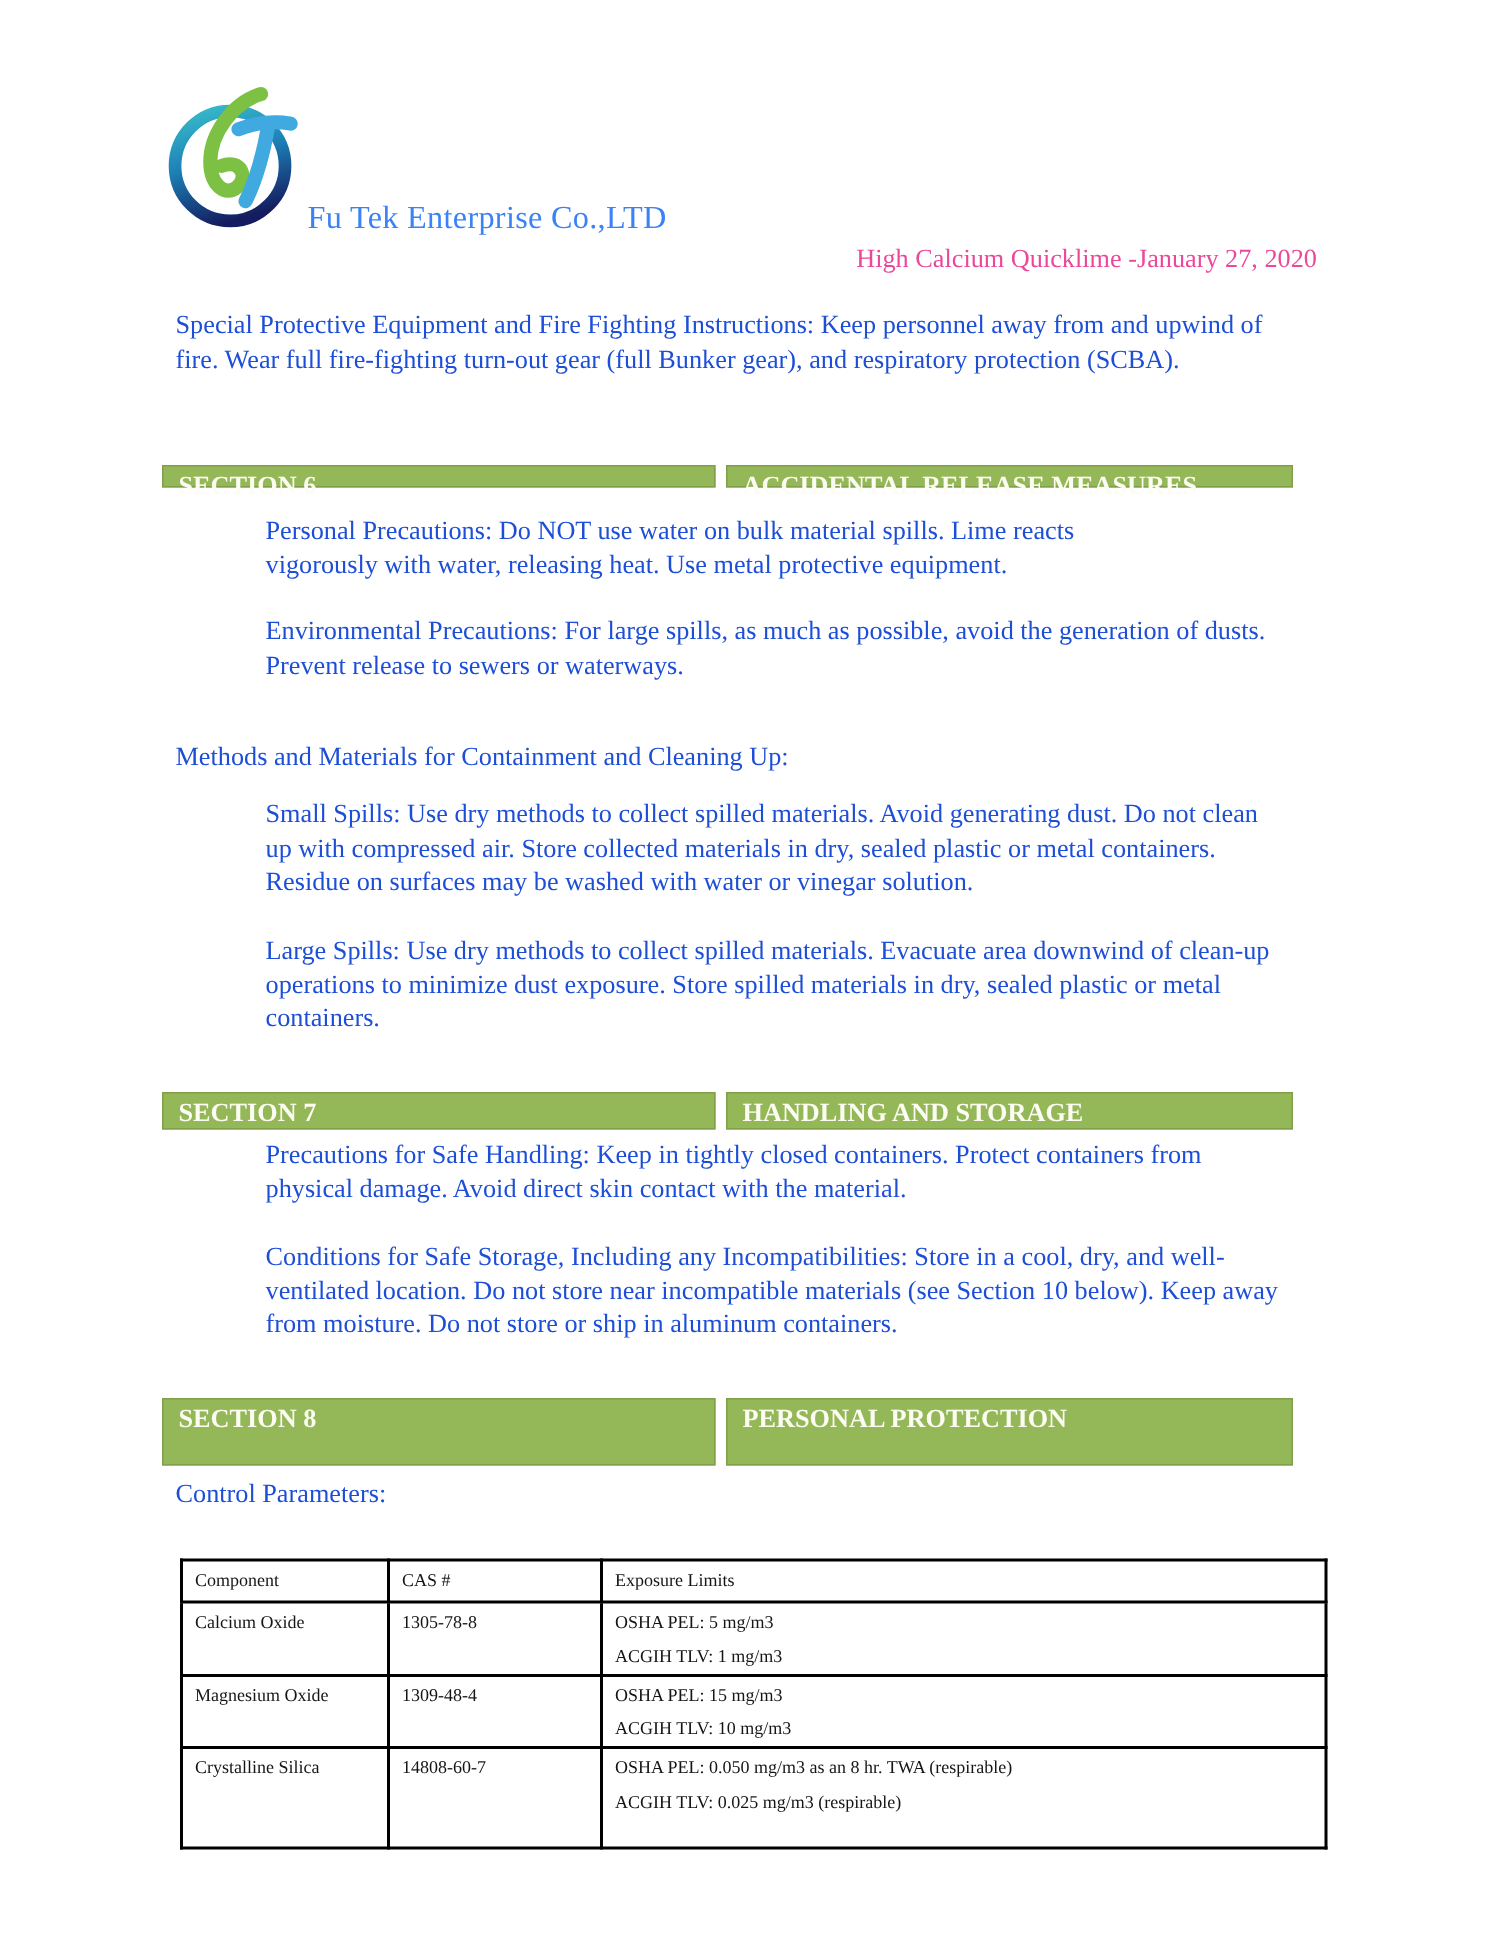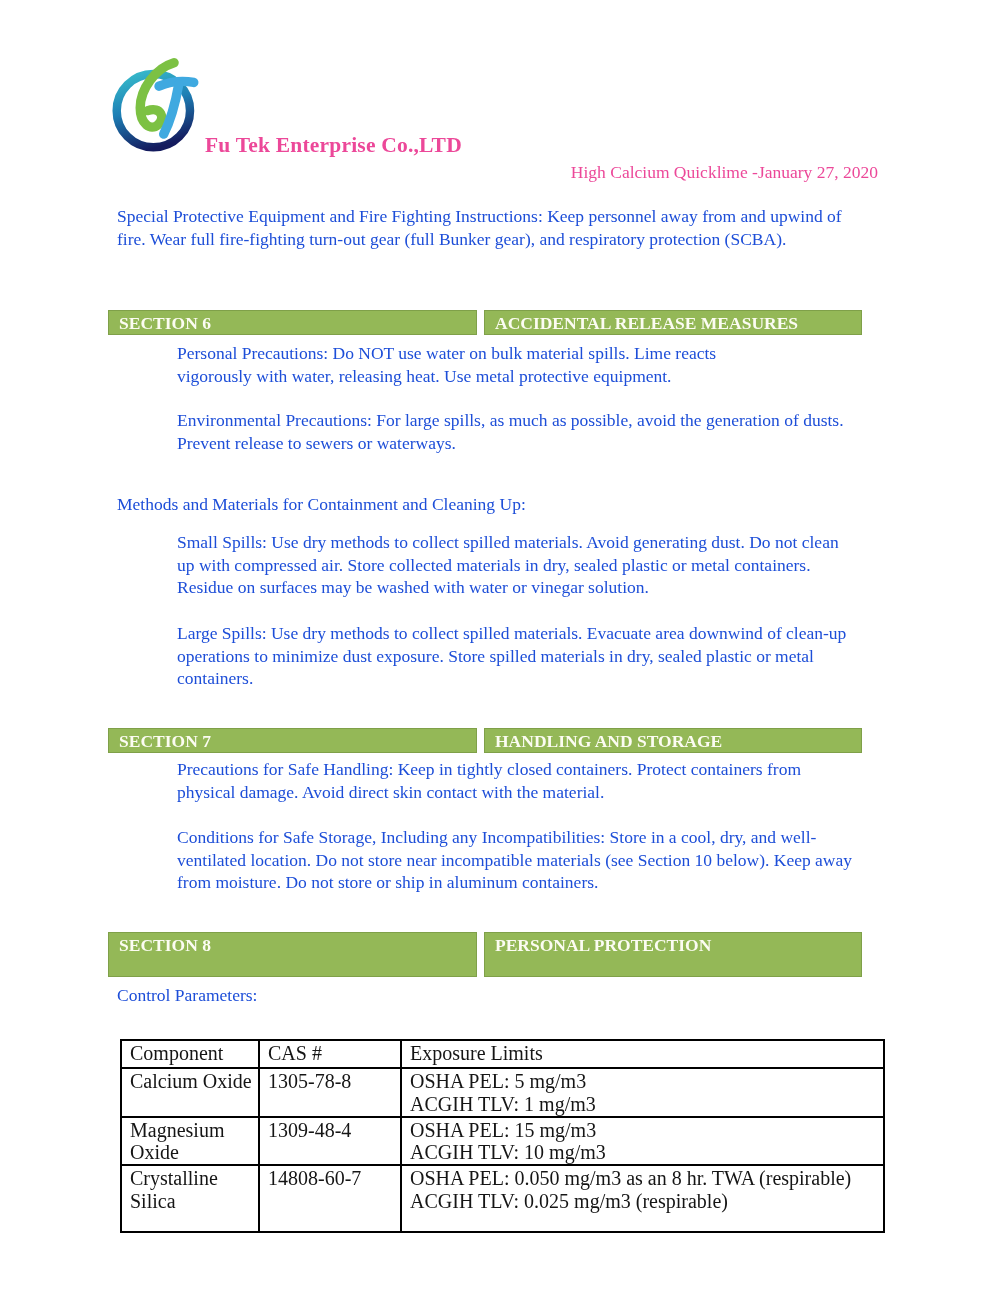--- a/index.html
+++ b/index.html
@@ -13,22 +13,22 @@
     overflow: hidden;
   }
   .abs { position: absolute; }
   .body-text {
     font-size: 17.5px;
     line-height: 22.6px;
     color: #1d4ed8;
   }
   .company-name {
     font-size: 21.5px;
-    font-weight: bold;
-    color: #ec4899;
+    font-weight: normal;
+    color: #3b82f6;
     letter-spacing: 0.2px;
   }
   .doc-title {
     font-size: 17.5px;
     color: #ec4899;
     text-align: right;
   }
   .section-bar {
     position: absolute;
     left: 108px;
@@ -51,21 +51,21 @@
   table.limits {
     position: absolute;
     left: 120px;
     top: 1039px;
     width: 763px;
     border-collapse: collapse;
     table-layout: fixed;
   }
   table.limits th, table.limits td {
     border: 2px solid #000;
-    font-size: 20px;
+    font-size: 12px;
     line-height: 22.8px;
     font-weight: normal;
     text-align: left;
     vertical-align: top;
     padding: 1px 6px 0 8px;
     overflow: hidden;
   }
   .col-component { width: 138px; }
   .col-cas       { width: 142px; }
   .col-limits    { width: 483px; }
@@ -96,21 +96,21 @@
     <path d="M71 29 C 68 46, 63 66, 55 82" fill="none" stroke="#3fa9e0" stroke-width="10" stroke-linecap="round"></path>
   </g>
 </svg>
 
 <div class="abs company-name" style="left:205px; top:133px;">Fu Tek Enterprise Co.,LTD</div>
 
 <div class="abs doc-title" style="right:122px; top:162px;">High Calcium Quicklime -January 27, 2020</div>
 
 <div class="abs body-text" style="left:117px; top:205px; width:745px;">Special Protective Equipment and Fire Fighting Instructions: Keep personnel away from and upwind of fire. Wear full fire-fighting turn-out gear (full Bunker gear), and respiratory protection (SCBA).</div>
 
-<div class="section-bar" style="top:310px; height:25px;">
+<div class="section-bar" style="top:310px; height:15px;">
   <div class="bar-cell bar-left bar-1line">SECTION 6</div>
   <div class="bar-cell bar-right bar-1line">ACCIDENTAL RELEASE MEASURES</div>
 </div>
 
 <div class="abs body-text" style="left:177px; top:342px; width:618px;">Personal Precautions: Do NOT use water on bulk material spills. Lime reacts vigorously with water, releasing heat. Use metal protective equipment.</div>
 
 <div class="abs body-text" style="left:177px; top:409px; width:682px;">Environmental Precautions: For large spills, as much as possible, avoid the generation of dusts. Prevent release to sewers or waterways.</div>
 
 <div class="abs body-text" style="left:117px; top:493px; width:700px;">Methods and Materials for Containment and Cleaning Up:</div>
 

